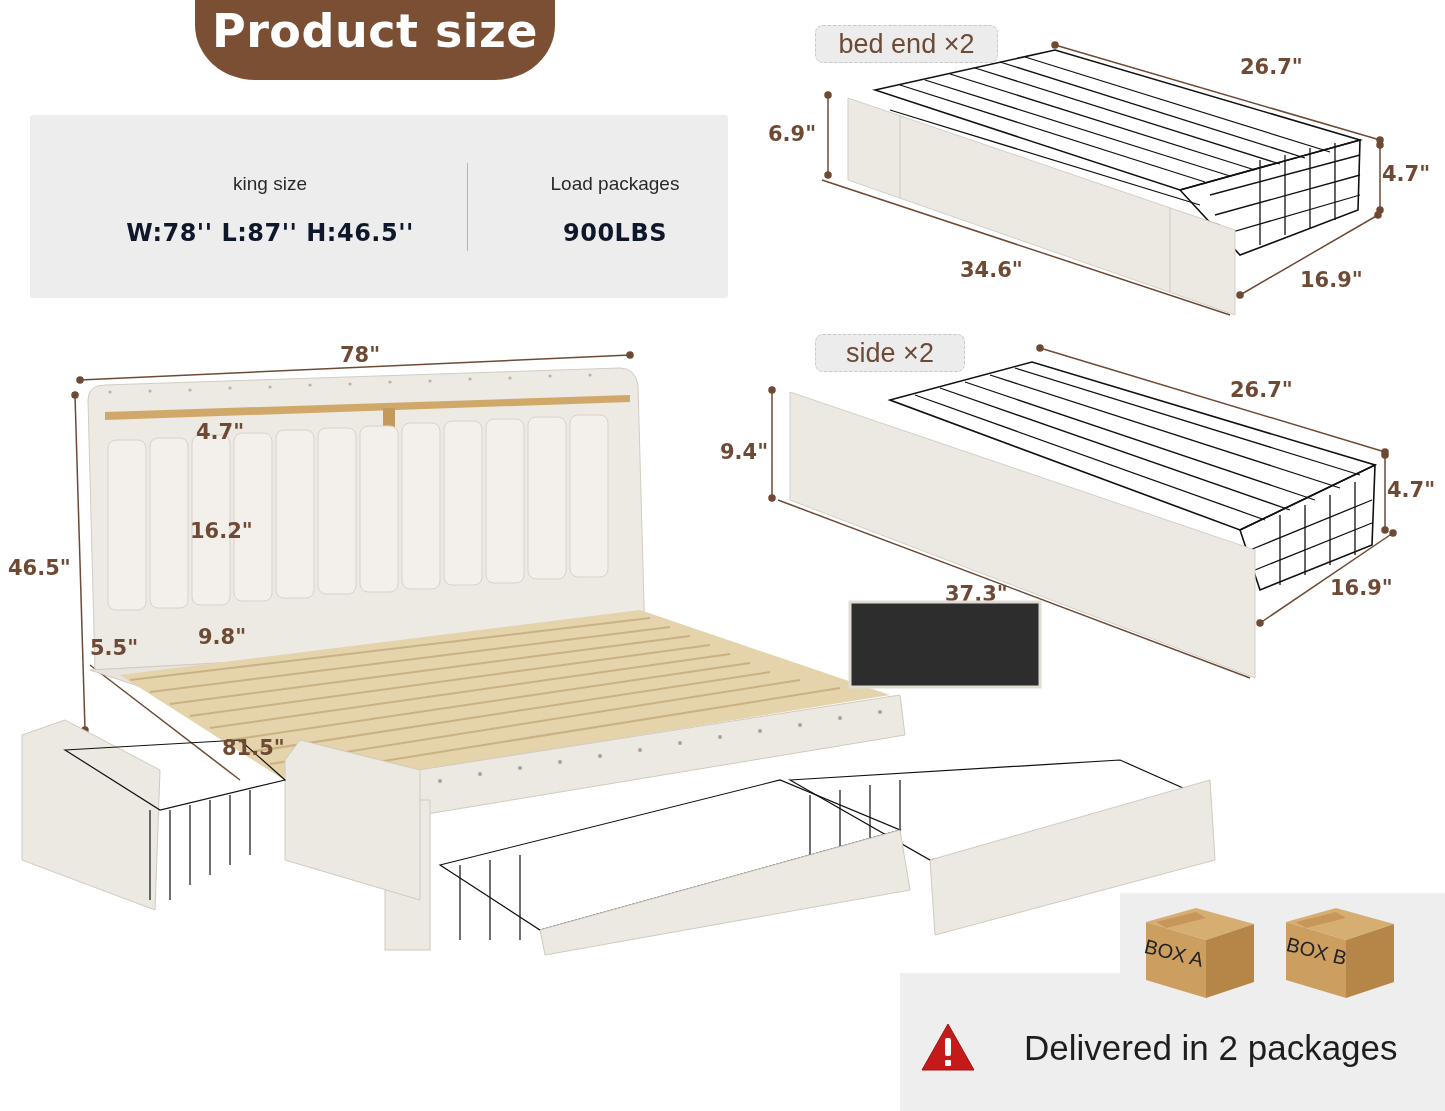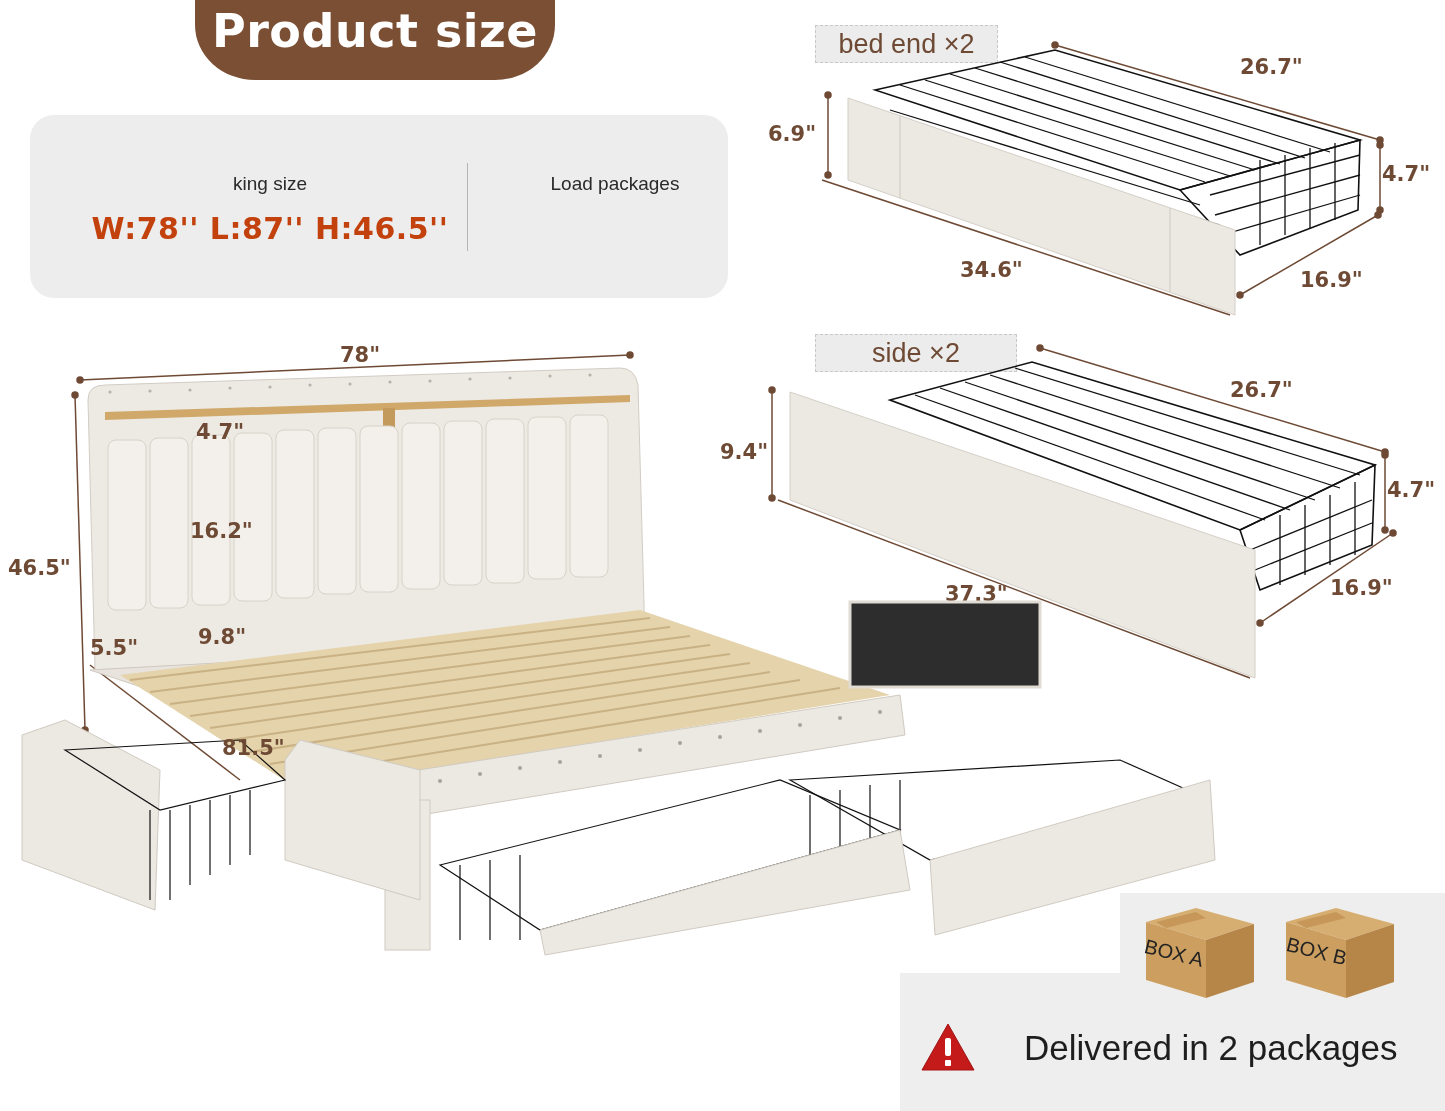--- a/index.html
+++ b/index.html
@@ -8,31 +8,31 @@
 
   .title-pill {
     position: absolute; left: 195px; top: -40px; width: 360px; height: 120px;
     background: #7a4f34; border-radius: 0 0 60px 60px / 0 0 55px 55px;
     display: flex; align-items: flex-end; justify-content: center; padding-bottom: 22px;
   }
   .title-pill span { color: #fff; font-family: "DejaVu Sans", sans-serif; font-weight: bold; font-size: 46px; letter-spacing: 0.5px; text-align: center; }
 
   .info-panel {
     position: absolute; left: 30px; top: 115px; width: 698px; height: 183px;
-    background: #ededed; border-radius: 24px; text-decoration: underline;
+    background: #ededed; border-radius: 3px; text-decoration: underline;
   }
   .info-col { position: absolute; top: 58px; text-align: center; }
   .info-col.left { left: 50px; width: 380px; }
   .info-col.right { left: 470px; width: 230px; }
   .info-label { font-size: 19px; color: #2a2a2a; font-family: "Liberation Sans", sans-serif; }
-  .info-value { margin-top: 16px; font-size: 30px; font-weight: bold; color: #c2410c; font-family: "DejaVu Sans", sans-serif; letter-spacing: 0.5px; }
+  .info-value { margin-top: 24px; font-size: 24px; font-weight: bold; color: #0f172a; font-family: "DejaVu Sans", sans-serif; letter-spacing: 0.5px; }
   .info-divider { position: absolute; left: 437px; top: 48px; width: 1px; height: 88px; background: #b5b5b5; }
 
   .tag {
-    position: absolute; background: #ececec; border: 1px dashed #c8c8c8; border-radius: 0;
+    position: absolute; background: #ececec; border: 1px dashed #c8c8c8; border-radius: 8px;
     color: #6e4a35; font-size: 27px; font-family: "Liberation Sans", sans-serif; text-align: center;
   }
 
   .dim { position: absolute; color: #6e4a35; font-weight: bold; font-family: "DejaVu Sans", sans-serif; font-size: 21px; }
 
   svg { position: absolute; }
 
   .pkg-panel { position: absolute; left: 900px; top: 973px; width: 545px; height: 138px; background: #eeeeee; }
   .pkg-top { position: absolute; left: 1120px; top: 893px; width: 325px; height: 85px; background: #eeeeee; }
   .box { position: absolute; }
@@ -47,20 +47,21 @@
 </div>
 
 <div class="info-panel">
   <div class="info-col left">
     <div class="info-label">king size</div>
     <div class="info-value">W:78''  L:87''  H:46.5''</div>
   </div>
   <div class="info-divider"></div>
   <div class="info-col right">
     <div class="info-label">Load packages</div>
+    <div class="info-value">900LBS</div>
   </div>
 </div>
 
 <div class="tag" style="left:815px;top:25px;width:183px;height:38px;line-height:36px;">bed end ×2</div>
 
 <svg style="left:760px;top:30px;" width="680" height="300" viewBox="0 0 680 300">
 
   <g stroke="#6e4a35" stroke-width="1.5" fill="#6e4a35">
     <line x1="295" y1="15" x2="620" y2="110"></line>
       <circle cx="295" cy="15" r="3"></circle>
@@ -105,21 +106,21 @@
     <line x1="140" y1="86" x2="140" y2="168" stroke="#cfcac2"></line>
     <line x1="410" y1="178" x2="410" y2="262" stroke="#cfcac2"></line>
   </g>
 </svg>
 <div class="dim" style="left:1240px;top:55px;">26.7"</div>
 <div class="dim" style="left:768px;top:122px;">6.9"</div>
 <div class="dim" style="left:1382px;top:162px;">4.7"</div>
 <div class="dim" style="left:960px;top:258px;">34.6"</div>
 <div class="dim" style="left:1300px;top:268px;">16.9"</div>
 
-<div class="tag" style="left:815px;top:334px;width:202px;height:38px;line-height:36px;text-align:center;">side ×2</div>
+<div class="tag" style="left:815px;top:334px;width:150px;height:38px;line-height:36px;text-align:center;">side ×2</div>
 
 <svg style="left:760px;top:340px;" width="680" height="340" viewBox="0 0 680 340">
   <g stroke="#6e4a35" stroke-width="1.5" fill="#6e4a35">
     <line x1="280" y1="8" x2="625" y2="112"></line>
       <circle cx="280" cy="8" r="3"></circle>
       <circle cx="625" cy="112" r="3"></circle>
     <line x1="12" y1="50" x2="12" y2="158"></line>
       <circle cx="12" cy="50" r="3"></circle>
       <circle cx="12" cy="158" r="3"></circle>
     <line x1="625" y1="115" x2="625" y2="190"></line>

